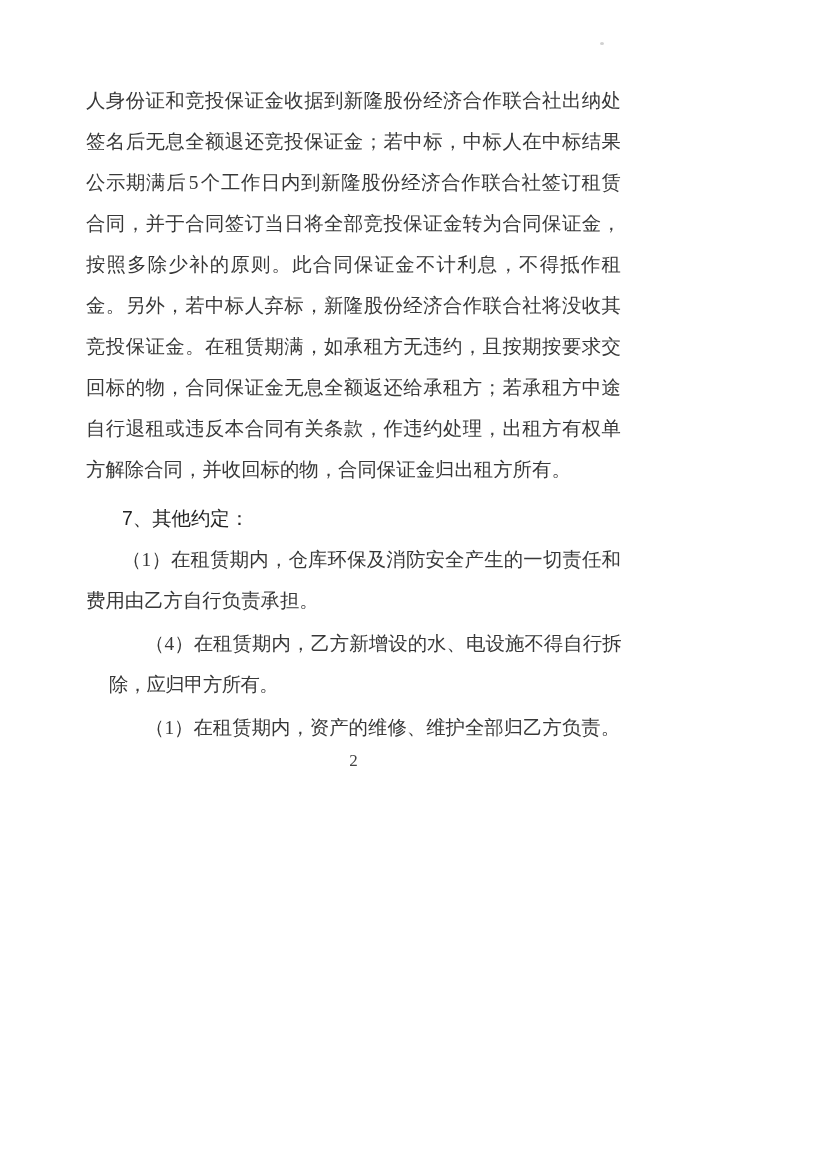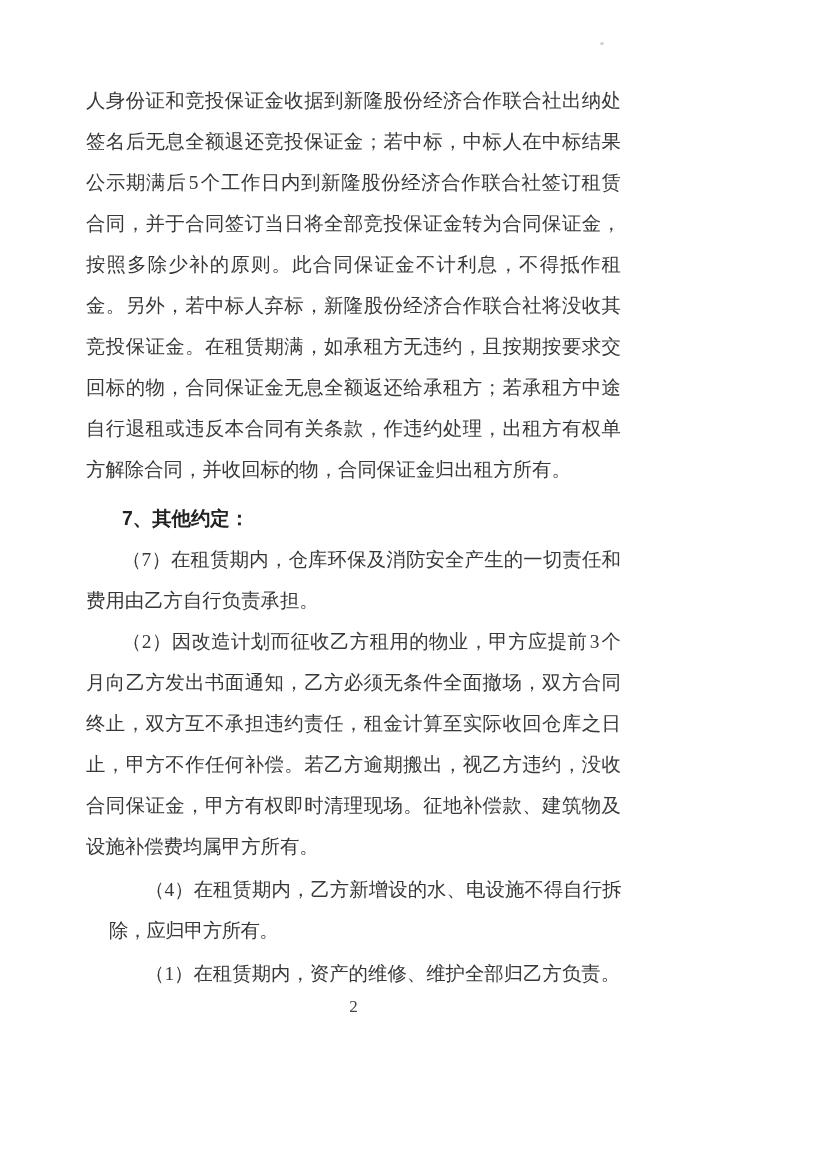--- a/index.html
+++ b/index.html
@@ -19,21 +19,21 @@
     font-size: 19.4px;
     line-height: 41px;
     text-align: justify;
     text-align-last: left;
     word-spacing: -3px;
     letter-spacing: 0;
   }
   .indent { text-indent: 36px; }
   .heading {
     font-family: "Liberation Sans", "DejaVu Sans", sans-serif;
-    font-weight: 700;
+    font-weight: 400;
     color: #222222;
     margin-top: 8px;
     text-align: left;
   }
   .mt4 { margin-top: 4px; }
   .mt2 { margin-top: 2px; margin-left: 23px; }
   .pagenum {
     margin-top: 2px;
     text-align: center;
     font-size: 17px;
@@ -82,23 +82,22 @@
 </style>
 </head>
 <body>
 
 <div class="page">
 
   <p class="para">人身份证和竞投保证金收据到新隆股份经济合作联合社出纳处签名后无息全额退还竞投保证金；若中标，中标人在中标结果公示期满后 5 个工作日内到新隆股份经济合作联合社签订租赁合同，并于合同签订当日将全部竞投保证金转为合同保证金，按照多除少补的原则。此合同保证金不计利息，不得抵作租金。另外，若中标人弃标，新隆股份经济合作联合社将没收其竞投保证金。在租赁期满，如承租方无违约，且按期按要求交回标的物，合同保证金无息全额返还给承租方；若承租方中途自行退租或违反本合同有关条款，作违约处理，出租方有权单方解除合同，并收回标的物，合同保证金归出租方所有。</p>
 
   <p class="para indent heading">7、其他约定：</p>
 
-  <p class="para indent">（7）在租赁期内，仓库环保及消防安全产生的一切责任和费用由乙方自行负责承担。</p>
+  <p class="para indent">（1）在租赁期内，仓库环保及消防安全产生的一切责任和费用由乙方自行负责承担。</p>
 
-  <p class="para indent">（2）因改造计划而征收乙方租用的物业，甲方应提前 3 个月向乙方发出书面通知，乙方必须无条件全面撤场，双方合同终止，双方互不承担违约责任，租金计算至实际收回仓库之日止，甲方不作任何补偿。若乙方逾期搬出，视乙方违约，没收合同保证金，甲方有权即时清理现场。征地补偿款、建筑物及设施补偿费均属甲方所有。</p>
 
 
   <p class="para indent mt2" style="letter-spacing:-0.6px;">（4）在租赁期内，乙方新增设的水、电设施不得自行拆除，应归甲方所有。</p>
 
   <p class="para indent mt2">（1）在租赁期内，资产的维修、维护全部归乙方负责。</p>
 
 
 
   <div class="pagenum">2</div>
 

